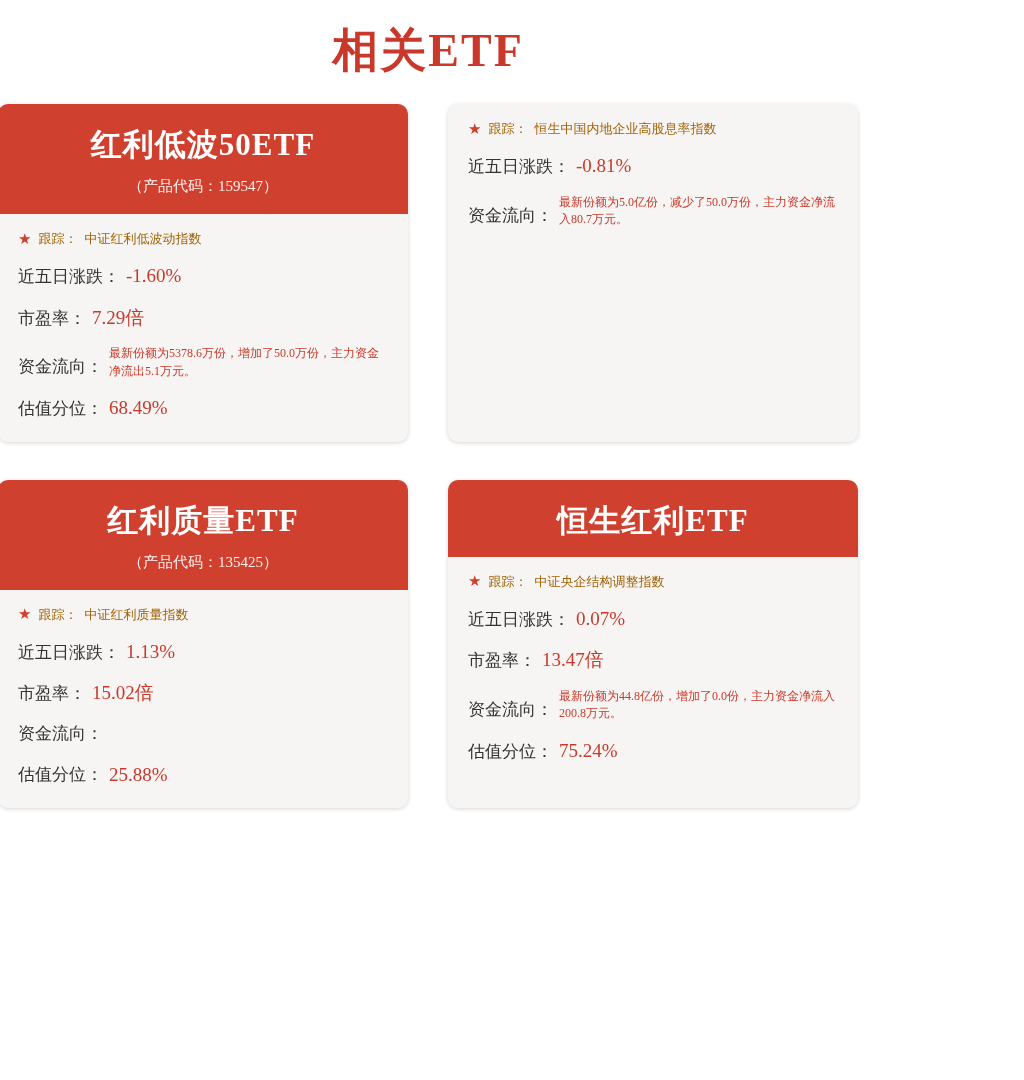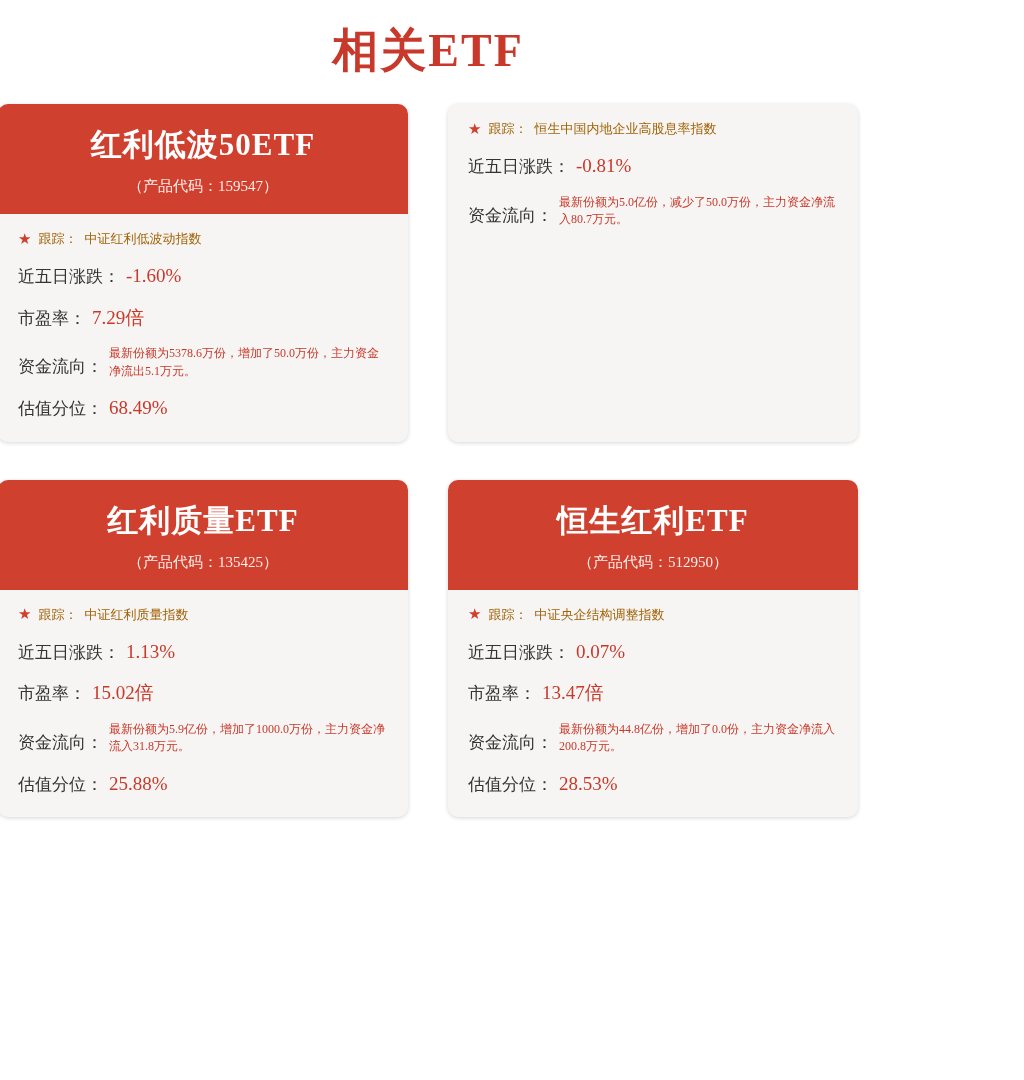--- a/index.html
+++ b/index.html
@@ -177,33 +177,31 @@
         <div class="metric">
           <span class="metric-label">近五日涨跌：</span>
           <span class="metric-value">1.13%</span>
         </div>
         <div class="metric">
           <span class="metric-label">市盈率：</span>
           <span class="metric-value">15.02倍</span>
         </div>
         <div class="metric">
           <span class="metric-label">资金流向：</span>
-          <span class="metric-value flow">最新份额为5.9亿份，增加了1000.0万份，主力资金净流入31.8万元。</span>
         </div>
         <div class="metric">
           <span class="metric-label">估值分位：</span>
           <span class="metric-value">25.88%</span>
         </div>
       </div>
     </div>
 
     <div class="card">
       <div class="card-header">
         <div class="card-name">恒生红利ETF</div>
-        <div class="card-code">（产品代码：512950）</div>
       </div>
       <div class="card-body">
         <div class="track-row">
           <span class="star-icon">★</span>
           <span class="track-text">跟踪：</span>
           <span class="track-text">中证央企结构调整指数</span>
         </div>
         <div class="metric">
           <span class="metric-label">近五日涨跌：</span>
           <span class="metric-value">0.07%</span>
@@ -211,19 +209,19 @@
         <div class="metric">
           <span class="metric-label">市盈率：</span>
           <span class="metric-value">13.47倍</span>
         </div>
         <div class="metric">
           <span class="metric-label">资金流向：</span>
           <span class="metric-value flow">最新份额为44.8亿份，增加了0.0份，主力资金净流入200.8万元。</span>
         </div>
         <div class="metric">
           <span class="metric-label">估值分位：</span>
-          <span class="metric-value">28.53%</span>
+          <span class="metric-value">75.24%</span>
         </div>
       </div>
     </div>
 
   </div>
 </div>
 
 </body></html>

